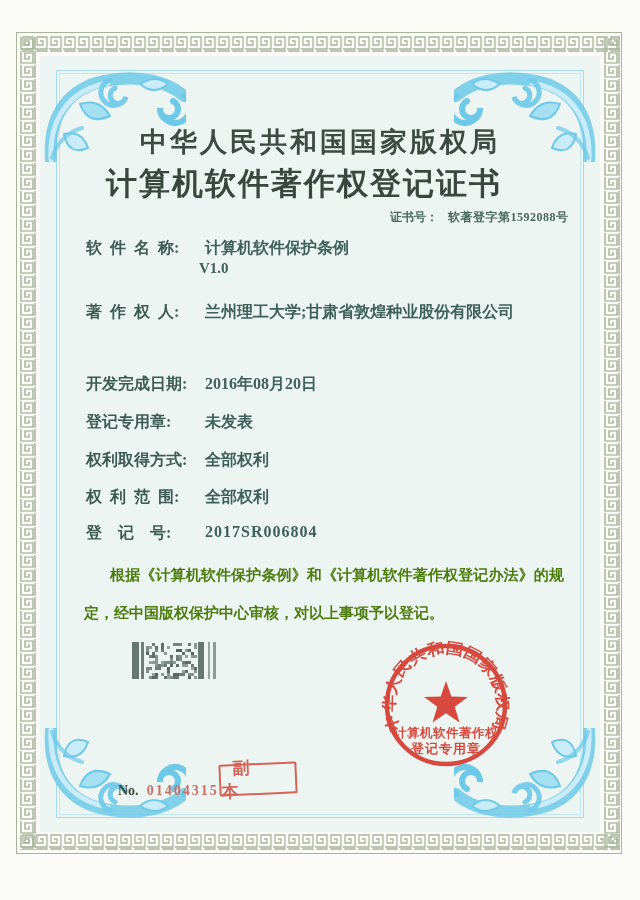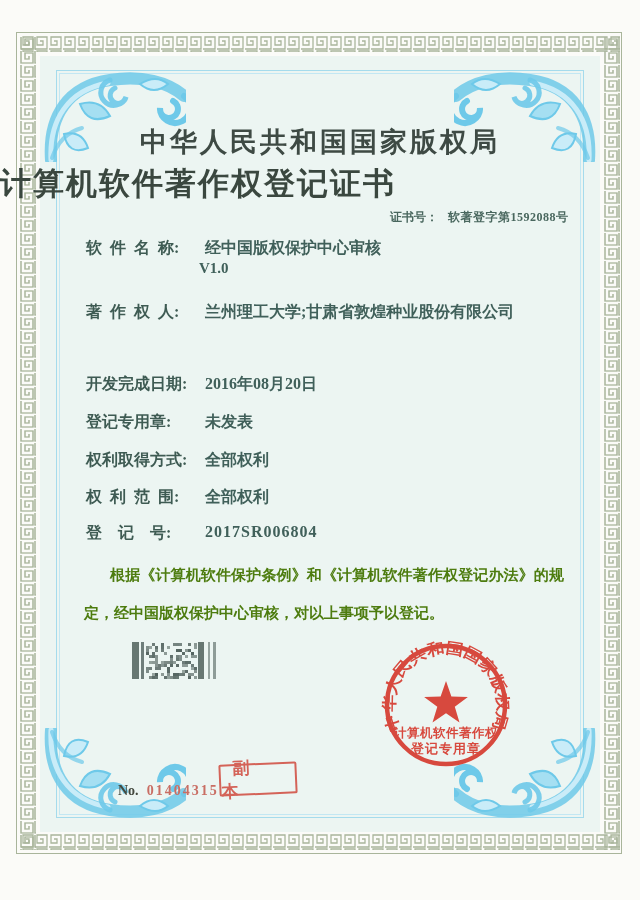--- a/index.html
+++ b/index.html
@@ -24,21 +24,21 @@
   .inner-frame::after{content:"";position:absolute;inset:2px;border:1px solid #c2e7f3;}
   .flourish{position:absolute;width:142px;height:102px;}
   .fl-tl{left:44px;top:60px;}
   .fl-tr{left:454px;top:60px;transform:scaleX(-1);}
   .fl-bl{left:44px;top:728px;transform:scaleY(-1);}
   .fl-br{left:454px;top:728px;transform:scale(-1,-1);}
 
   
   .authority{position:absolute;left:0;top:124px;width:640px;text-align:center;
     font-size:27px;font-weight:700;letter-spacing:3px;color:var(--title-ink);}
-  .cert-title{position:absolute;left:0;top:163px;width:608px;text-align:left;
+  .cert-title{position:absolute;left:0;top:163px;width:608px;text-align:center;
     font-size:31px;font-weight:700;letter-spacing:2px;color:#3a473f;}
   .cert-no{position:absolute;left:390px;top:209px;font-size:12px;font-weight:600;color:#49675e;}
   .cert-no .cn-val{margin-left:10px;letter-spacing:.5px;}
 
   
   .row{position:absolute;left:86px;font-size:16px;color:var(--ink);}
   .lbl{display:inline-block;font-weight:700;white-space:pre;color:#3e5b53;}
   .val{position:absolute;left:119px;top:0;font-weight:700;white-space:pre;color:#40605a;width:400px;}
   .version-line{position:absolute;left:199px;top:260px;font-size:15px;font-weight:700;color:#40605a;}
 
@@ -136,21 +136,21 @@
     </svg>
 
   <div class="authority">中华人民共和国国家版权局</div>
   <div class="cert-title">计算机软件著作权登记证书</div>
   <div class="cert-no">
     <span class="cn-lbl">证书号：</span><span class="cn-val">软著登字第1592088号</span>
   </div>
 
   <div class="row" style="top:238px">
     <span class="lbl">软  件  名  称:</span>
-    <span class="val">经中国版权保护中心审核</span>
+    <span class="val">计算机软件保护条例</span>
   </div>
   <div class="version-line">V1.0</div>
 
   <div class="row" style="top:302px">
     <span class="lbl">著  作  权  人:</span>
     <span class="val">兰州理工大学;甘肃省敦煌种业股份有限公司</span>
   </div>
 
   <div class="row" style="top:374px">
     <span class="lbl">开发完成日期:</span>

